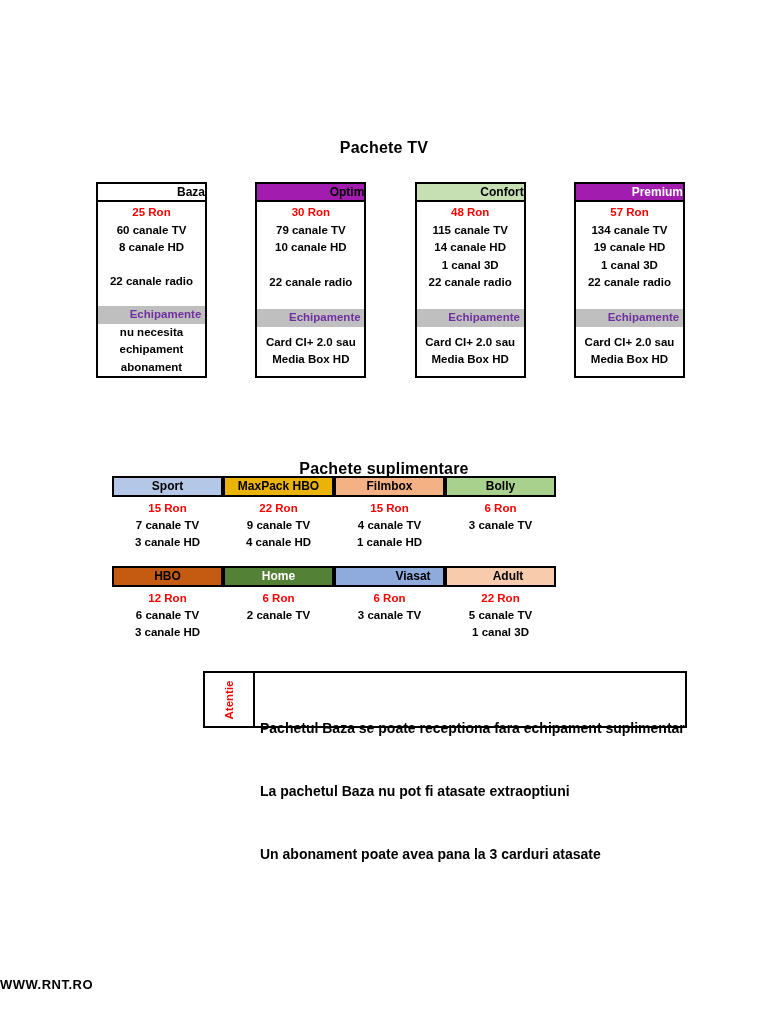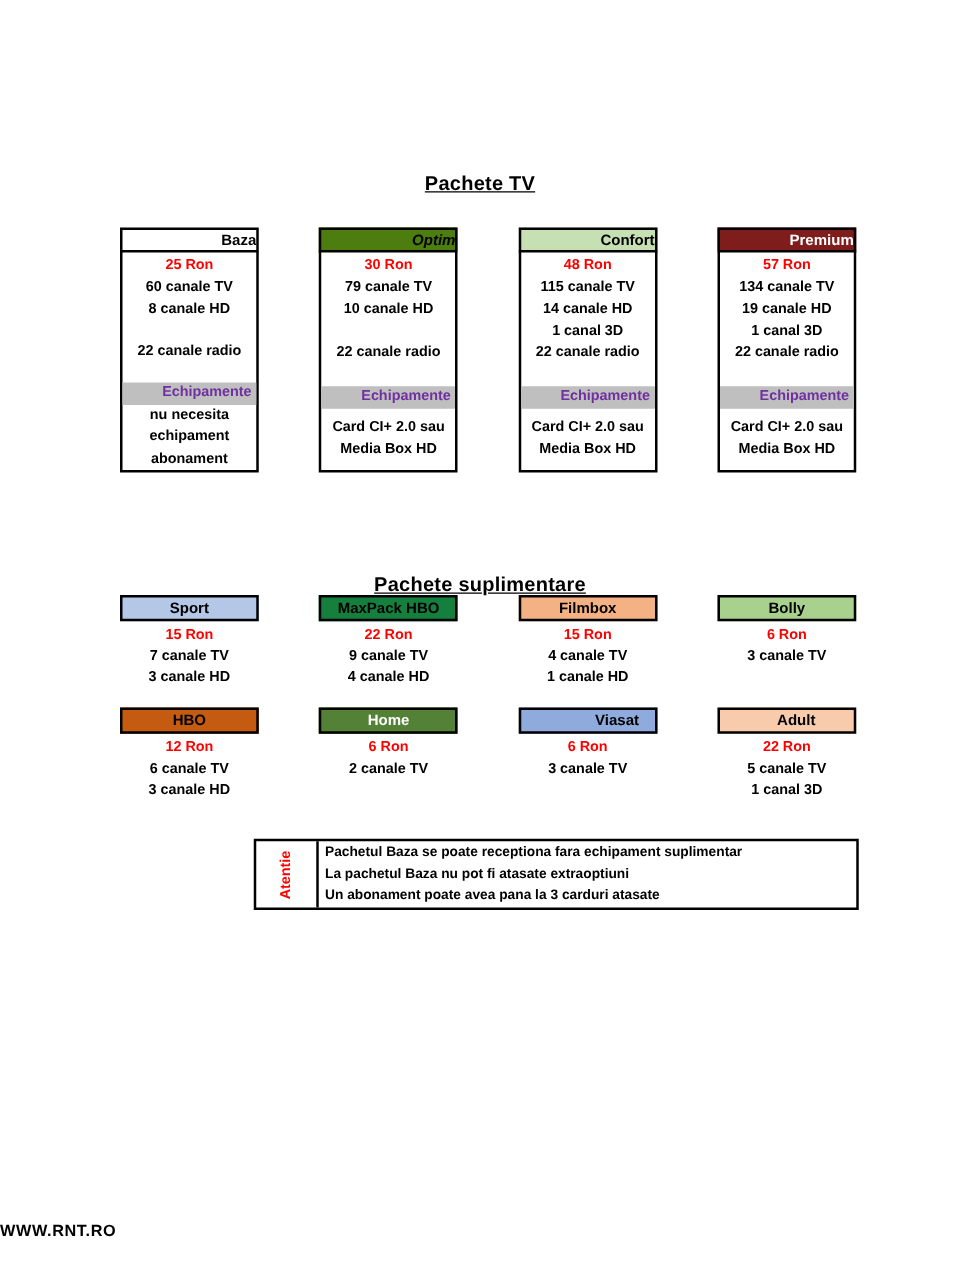--- a/index.html
+++ b/index.html
@@ -3,48 +3,48 @@
 <meta charset="utf-8">
 <style>
   * { margin:0; padding:0; box-sizing:border-box; }
   html,body { background:#ffffff; }
   #page {
     position:relative; width:768px; height:1024px; margin:0 auto;
     background:#ffffff; color:#000;
     font-family:"Liberation Sans", sans-serif; font-weight:700;
     overflow:hidden;
   }
-  .section-title { position:absolute; left:0; width:768px; text-align:center; font-size:16px; letter-spacing:0.2px;text-decoration:underline; }
+  .section-title { position:absolute; left:0; width:768px; text-align:center; font-size:16px; letter-spacing:0.2px; }
   #title-main { top:139px; }
   #title-supp { top:460px; }
 
   
   #main-row { position:absolute; top:182px; left:96px; width:589px; display:flex; justify-content:space-between; }
   .pkg { width:111px; }
   .pkg-header { border:2px solid #000; height:20px; line-height:16px; font-size:12px; text-align:right; background:#fff; white-space:nowrap; }
   .pkg-body { border:2px solid #000; margin-top:-2px; height:178px; background:#fff; display:flex; flex-direction:column; padding-top:2px; }
   .row { height:17.5px; line-height:17.5px; font-size:11.5px; text-align:center; white-space:nowrap; }
   .price { color:#ff0000; }
   .echip-band { background:#bfbfbf; color:#7030a0;padding-left:28px; }
   .equip-area { flex:1; display:flex; flex-direction:column; justify-content:center; }
 
   
-  .supp-row { position:absolute; left:96px; width:589px; display:flex; justify-content:space-between; }
+  .supp-row { position:absolute; left:112px; width:589px; display:flex; }
   #supp-row1 { top:476px; }
   #supp-row2 { top:566px; }
   .supp { width:111px; }
   .supp-header { border:2px solid #000; height:21px; line-height:17px; font-size:12px; text-align:center; margin-bottom:3px; white-space:nowrap; }
   .supp .row { height:17px; line-height:17px; }
 
   
   #attention { position:absolute; top:671px; left:203px; width:484px; height:57px; border:2px solid #000; display:flex; background:#fff; }
   .att-left { width:50px; border-right:2px solid #000; position:relative; }
   .att-label { position:absolute; left:50%; top:50%; transform:translate(-50%,-50%) rotate(-90deg); color:#ff0000; font-size:11.5px; white-space:nowrap; }
   .att-right { flex:1; padding:1px 0 0 5px; }
-  .att-line { font-size:11px; line-height:17px; white-space:nowrap; }
+  .att-line { font-size:14px; line-height:17px; white-space:nowrap;margin-top:46px; }
 
   #footer { position:absolute; top:977px; left:0; width:768px; text-align:left; font-size:13px; letter-spacing:0.5px; }
 </style>
 </head>
 <body>
 
 <div id="page">
 
   <div id="title-main" class="section-title">Pachete TV</div>
 
@@ -62,21 +62,21 @@
         <div class="row echip-band">Echipamente</div>
         <div class="equip-area">
           <div class="row">nu necesita</div>
           <div class="row">echipament</div>
           <div class="row">abonament</div>
         </div>
       </div>
     </div>
 
     <div class="pkg">
-      <div class="pkg-header" style="background-color: #4d7c0f; color: rgb(0, 0, 0); font-style: italic;">Optim</div>
+      <div class="pkg-header" style="background-color: #a21caf; color: rgb(0, 0, 0);">Optim</div>
       <div class="pkg-body">
         <div class="row price">30 Ron</div>
         <div class="row">79 canale TV</div>
         <div class="row">10 canale HD</div>
         <div class="row"></div>
         <div class="row">22 canale radio</div>
         <div class="row"></div>
         <div class="row echip-band">Echipamente</div>
         <div class="equip-area">
           <div class="row">Card CI+ 2.0 sau</div>
@@ -96,21 +96,21 @@
         <div class="row"></div>
         <div class="row echip-band">Echipamente</div>
         <div class="equip-area">
           <div class="row">Card CI+ 2.0 sau</div>
           <div class="row">Media Box HD</div>
         </div>
       </div>
     </div>
 
     <div class="pkg">
-      <div class="pkg-header" style="background-color: #7f1d1d; color: rgb(255, 255, 255);">Premium</div>
+      <div class="pkg-header" style="background-color: #a21caf; color: rgb(255, 255, 255);">Premium</div>
       <div class="pkg-body">
         <div class="row price">57 Ron</div>
         <div class="row">134 canale TV</div>
         <div class="row">19 canale HD</div>
         <div class="row">1 canal 3D</div>
         <div class="row">22 canale radio</div>
         <div class="row"></div>
         <div class="row echip-band">Echipamente</div>
         <div class="equip-area">
           <div class="row">Card CI+ 2.0 sau</div>
@@ -124,21 +124,21 @@
   <div id="title-supp" class="section-title">Pachete suplimentare</div>
 
   <div id="supp-row1" class="supp-row">
     <div class="supp">
       <div class="supp-header" style="background-color: rgb(180, 199, 231); color: rgb(0, 0, 0);">Sport</div>
       <div class="row price">15 Ron</div>
       <div class="row">7 canale TV</div>
       <div class="row">3 canale HD</div>
     </div>
     <div class="supp">
-      <div class="supp-header" style="background-color: #15803d; color: rgb(0, 0, 0);">MaxPack HBO</div>
+      <div class="supp-header" style="background-color: #eab308; color: rgb(0, 0, 0);">MaxPack HBO</div>
       <div class="row price">22 Ron</div>
       <div class="row">9 canale TV</div>
       <div class="row">4 canale HD</div>
     </div>
     <div class="supp">
       <div class="supp-header" style="background-color: rgb(244, 177, 131); color: rgb(0, 0, 0);">Filmbox</div>
       <div class="row price">15 Ron</div>
       <div class="row">4 canale TV</div>
       <div class="row">1 canale HD</div>
     </div>

